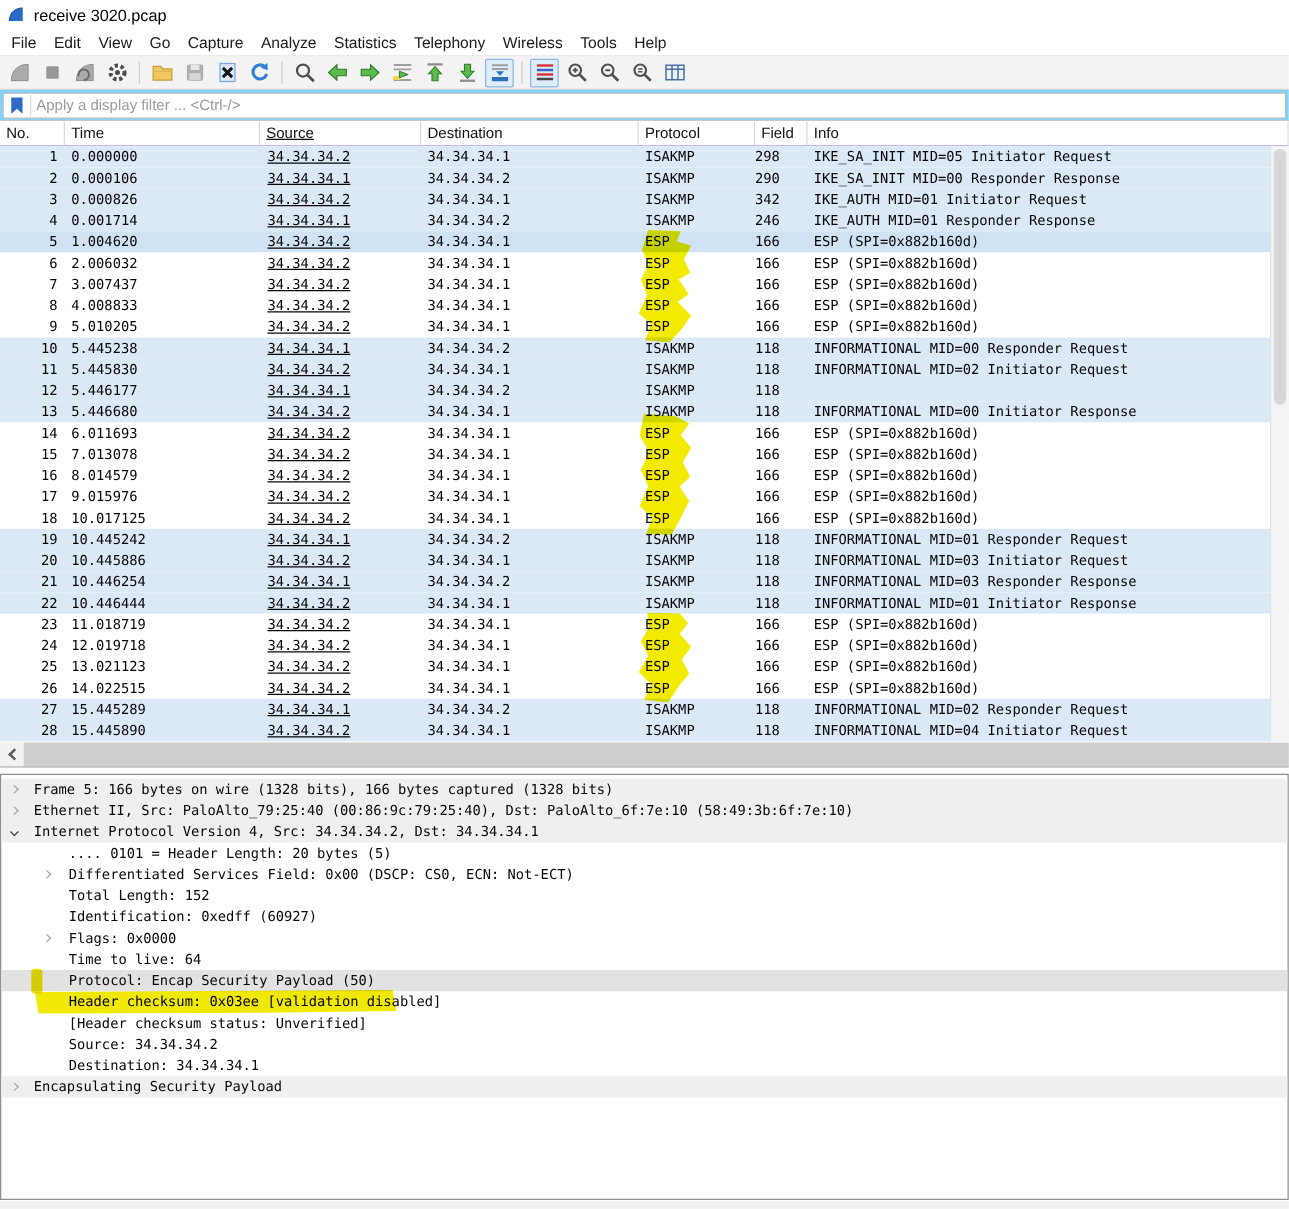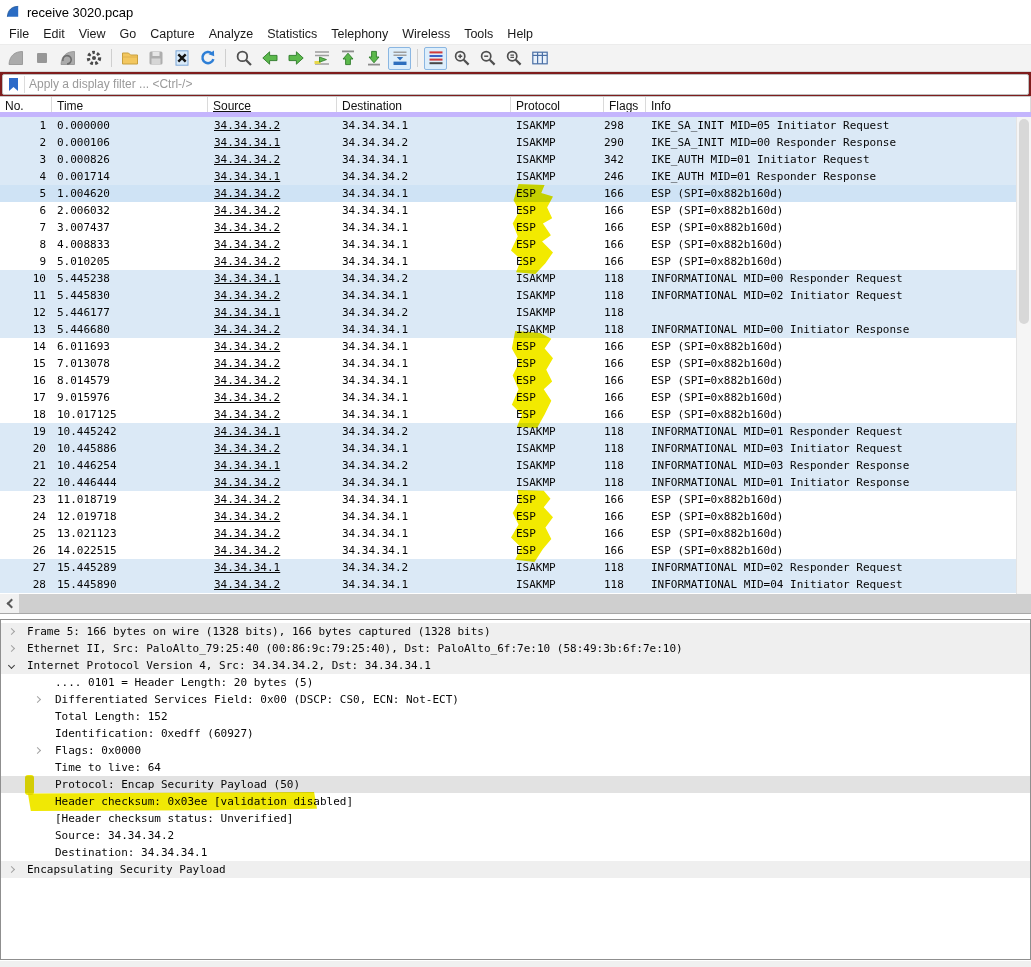--- a/index.html
+++ b/index.html
@@ -20,33 +20,33 @@
   .toolbar { position:absolute; top:44px; left:0; width:1031px; height:28px;
     background:#f3f3f3; border-top:1px solid #ececec; border-bottom:1px solid #d6d6d6;
     display:flex; align-items:center; padding-left:4px; gap:3px; }
   .tool { width:23px; height:23px; display:flex; align-items:center; justify-content:center;
     border:1px solid transparent; border-radius:2px; }
   .tool.active { background:#ddeefb; border:1px solid #8ab6e2; }
   .tsep { width:1px; height:18px; background:#cfcfcf; margin:0 3px; }
 
   
   .filterbar { position:absolute; top:72px; left:0; width:1031px; height:25px;
-    background:#7f1d1d; border-bottom:1px solid #c9c9c9; display:flex; align-items:center;
+    background:#7dd3fc; border-bottom:1px solid #c9c9c9; display:flex; align-items:center;
     padding:0 2px; }
   .filterbox { flex:1; height:21px; background:#ffffff; border:1px solid #bdbdbd;
     border-radius:2px; display:flex; align-items:center; }
   .filter-sep { width:1px; height:17px; background:#dcdcdc; margin:0 4px 0 4px; }
   .filter-input { flex:1; border:none; outline:none; font-size:12px;
     font-family:"Liberation Sans",sans-serif; color:#333; background:transparent; }
   .filter-input::placeholder { color:#9a9a9a; opacity:1; }
 
   
   .plist { position:absolute; top:97px; left:0; width:1031px; height:497px;
     background:#ffffff; overflow:hidden; }
-  .phead { display:flex; height:20px; background:#ffffff; border-bottom:5px solid #c4b5fd;
+  .phead { display:flex; height:20px; background:#ffffff; border-bottom:1px solid #c4b5fd;
     font-size:12px; color:#111; }
   .phead .cell { border-right:1px solid #dadada; line-height:19px; padding-left:5px;
     text-align:left; overflow:hidden; white-space:nowrap; }
   .prow { display:flex; height:17px; line-height:17px;
     font-family:"DejaVu Sans Mono","Liberation Mono",monospace; font-size:11px; color:#060606;
     white-space:nowrap; }
   .prow.isakmp   { background:#dbe9f6; }
   .prow.selected { background:#cfe3f5; }
   .prow.esp      { background:#ffffff; }
   .cell { overflow:hidden; }
@@ -280,21 +280,21 @@
   </div>
 </div>
 
 <div class="plist">
   <div class="phead">
       <div class="cell c-no">No.</div>
       <div class="cell c-time">Time</div>
       <div class="cell c-source">Source</div>
       <div class="cell c-destination">Destination</div>
       <div class="cell c-protocol">Protocol</div>
-      <div class="cell c-length">Flags</div>
+      <div class="cell c-length">Field</div>
       <div class="cell c-info">Info</div>
     </div>
   <div>
       <div class="prow isakmp">
         <div class="cell c-no">1</div>
         <div class="cell c-time">0.000000</div>
         <div class="cell c-source">34.34.34.2</div>
         <div class="cell c-destination">34.34.34.1</div>
         <div class="cell c-protocol">ISAKMP</div>
         <div class="cell c-length">298</div>

